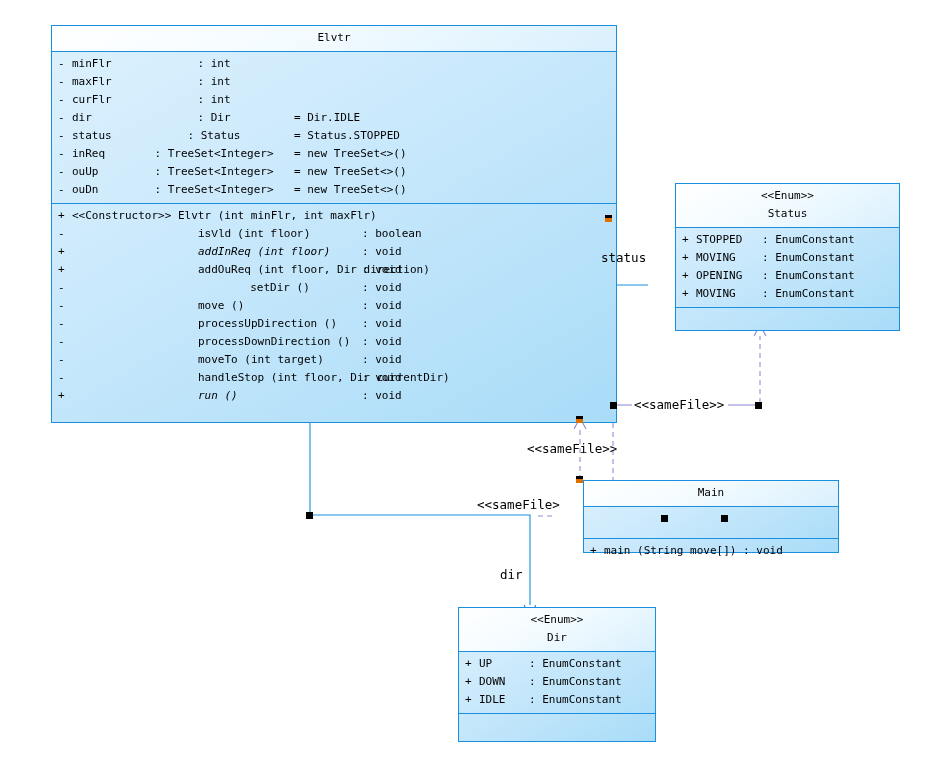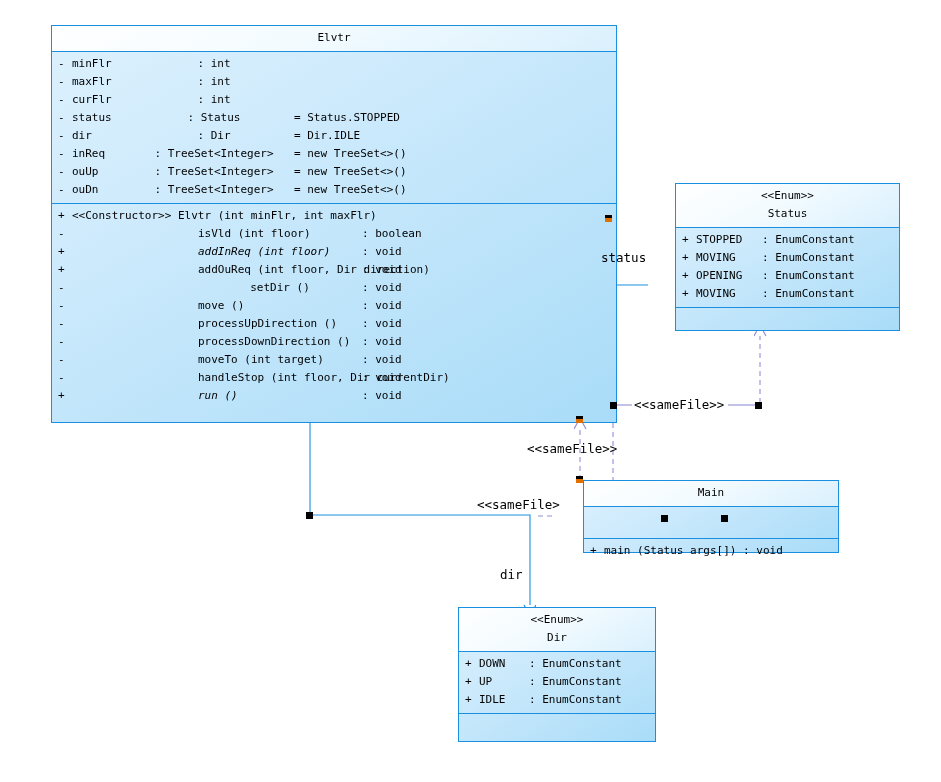--- a/index.html
+++ b/index.html
@@ -149,30 +149,30 @@
   <div class="uml-box" style="left:24px; top:25px; width:566px; height:398px;">
 
     <div class="uml-title">
       <span class="cname">Elvtr</span>
     </div>
 
     <div class="uml-compartment">
       <div class="row attr"><span class="vis">-</span><span class="nm">minFlr</span><span class="ty">: <span>int</span></span><span class="df"></span></div>
       <div class="row attr"><span class="vis">-</span><span class="nm">maxFlr</span><span class="ty">: <span>int</span></span><span class="df"></span></div>
       <div class="row attr"><span class="vis">-</span><span class="nm">curFlr</span><span class="ty">: <span>int</span></span><span class="df"></span></div>
+      <div class="row attr"><span class="vis">-</span><span class="nm">dir</span><span class="ty">: <span>Dir</span></span><span class="df">= Dir.IDLE</span></div>
       <div class="row attr"><span class="vis">-</span><span class="nm">status</span><span class="ty">: <span>Status</span></span><span class="df">= Status.STOPPED</span></div>
-      <div class="row attr"><span class="vis">-</span><span class="nm">dir</span><span class="ty">: <span>Dir</span></span><span class="df">= Dir.IDLE</span></div>
       <div class="row attr"><span class="vis">-</span><span class="nm">inReq</span><span class="ty">: <span>TreeSet&lt;Integer&gt;</span></span><span class="df">= new TreeSet&lt;&gt;()</span></div>
       <div class="row attr"><span class="vis">-</span><span class="nm">ouUp</span><span class="ty">: <span>TreeSet&lt;Integer&gt;</span></span><span class="df">= new TreeSet&lt;&gt;()</span></div>
       <div class="row attr"><span class="vis">-</span><span class="nm">ouDn</span><span class="ty">: <span>TreeSet&lt;Integer&gt;</span></span><span class="df">= new TreeSet&lt;&gt;()</span></div>
     </div>
 
     <div class="uml-compartment last">
       <div class="row meth"><span class="vis">+</span><span class="ctor">&lt;&lt;Constructor&gt;&gt;</span><span> </span><span>Elvtr (int minFlr, int maxFlr)</span></div>
-      <div class="row meth"><span class="vis">-</span><span class="sig" style="padding-left:126px; width:290px; box-sizing:border-box;">isVld (int floor)</span><span class="ret">: boolean</span></div>
+      <div class="row meth"><span class="vis">-</span><span class="sig" style="padding-left:126px; width:290px; box-sizing:border-box;font-family:Liberation Mono, monospace;">isVld (int floor)</span><span class="ret">: boolean</span></div>
       <div class="row meth"><span class="vis">+</span><span class="sig" style="padding-left:126px; width:290px; box-sizing:border-box;font-style:italic;">addInReq (int floor)</span><span class="ret">: void</span></div>
       <div class="row meth"><span class="vis">+</span><span class="sig" style="padding-left:126px; width:290px; box-sizing:border-box;">addOuReq (int floor, Dir direction)</span><span class="ret">: void</span></div>
       <div class="row meth"><span class="vis">-</span><span class="sig" style="padding-left:126px; width:290px; box-sizing:border-box;text-align:center;">setDir ()</span><span class="ret">: void</span></div>
       <div class="row meth"><span class="vis">-</span><span class="sig" style="padding-left:126px; width:290px; box-sizing:border-box;">move ()</span><span class="ret">: void</span></div>
       <div class="row meth"><span class="vis">-</span><span class="sig" style="padding-left:126px; width:290px; box-sizing:border-box;">processUpDirection ()</span><span class="ret">: void</span></div>
       <div class="row meth"><span class="vis">-</span><span class="sig" style="padding-left:126px; width:290px; box-sizing:border-box;">processDownDirection ()</span><span class="ret">: void</span></div>
       <div class="row meth"><span class="vis">-</span><span class="sig" style="padding-left:126px; width:290px; box-sizing:border-box;">moveTo (int target)</span><span class="ret">: void</span></div>
       <div class="row meth"><span class="vis">-</span><span class="sig" style="padding-left:126px; width:290px; box-sizing:border-box;">handleStop (int floor, Dir currentDir)</span><span class="ret">: void</span></div>
       <div class="row meth"><span class="vis">+</span><span class="sig" style="padding-left:126px; width:290px; box-sizing:border-box;font-style:italic;">run ()</span><span class="ret">: void</span></div>
     </div>
@@ -194,32 +194,32 @@
 
   <div class="uml-box" style="left:556px; top:480px; width:256px; height:73px;">
     <div class="uml-title">
       <span class="cname">Main</span>
     </div>
     <div class="uml-compartment" style="height:24px; position:relative;">
       <span class="handle" style="left:77px; top:8px; width:7px; height:7px;"></span>
       <span class="handle" style="left:137px; top:8px; width:7px; height:7px;"></span>
     </div>
     <div class="uml-compartment last">
-      <div class="row meth"><span class="vis">+</span><span>main (Status args[])</span><span>&nbsp;</span><span>: void</span></div>
+      <div class="row meth"><span class="vis">+</span><span>main (String move[])</span><span>&nbsp;</span><span>: void</span></div>
     </div>
   </div>
 
   <div class="uml-box" style="left:431px; top:607px; width:198px; height:135px;">
     <div class="uml-title">
       <span class="stereo">&lt;&lt;Enum&gt;&gt;</span>
       <span class="cname">Dir</span>
     </div>
     <div class="uml-compartment">
+      <div class="row enumrow narrow"><span class="vis">+</span><span class="nm">UP</span><span>: EnumConstant</span></div>
       <div class="row enumrow narrow"><span class="vis">+</span><span class="nm">DOWN</span><span>: EnumConstant</span></div>
-      <div class="row enumrow narrow"><span class="vis">+</span><span class="nm">UP</span><span>: EnumConstant</span></div>
       <div class="row enumrow narrow"><span class="vis">+</span><span class="nm">IDLE</span><span>: EnumConstant</span></div>
     </div>
     <div class="uml-compartment last empty"></div>
   </div>
 
   <div class="edge-label" style="left:601px; top:251px;">status</div>
 
   <div class="edge-label" style="left:500px; top:568px;">dir</div>
 
   <div class="edge-label" style="left:634px; top:398px;">&lt;&lt;sameFile&gt;&gt;</div>

